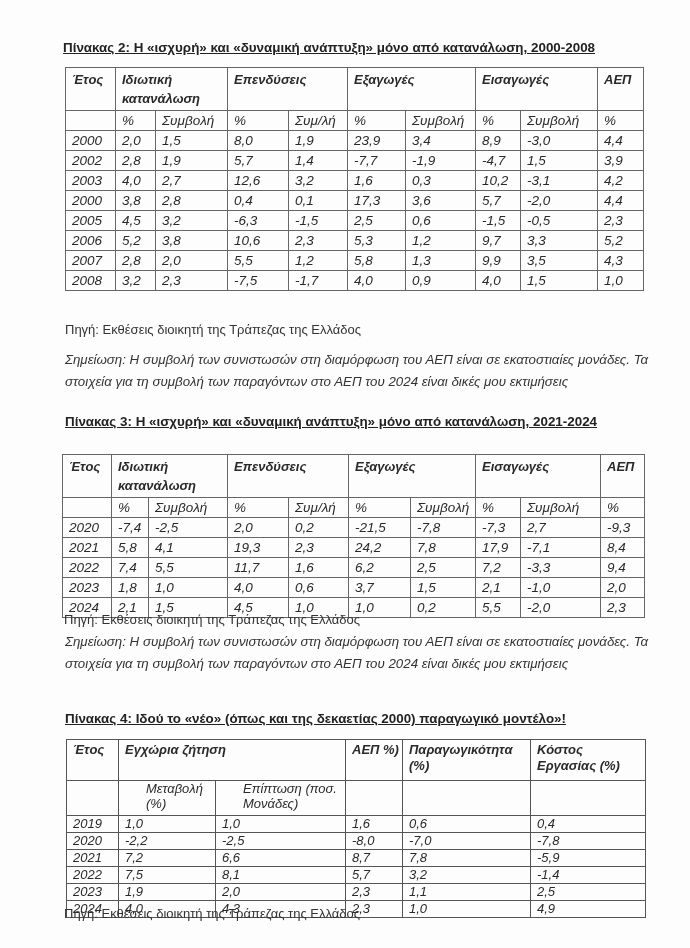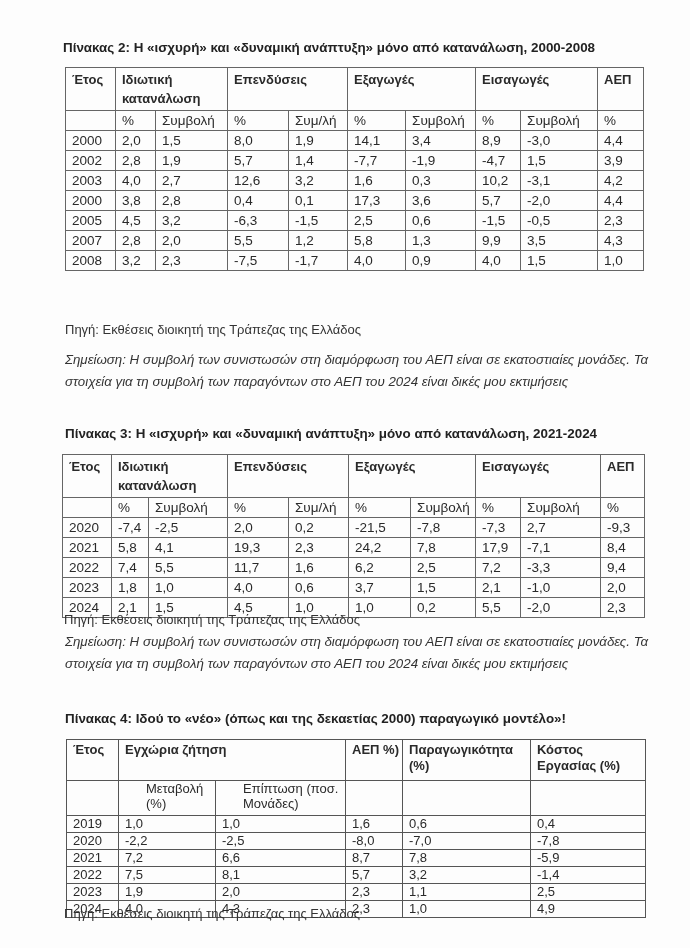--- a/index.html
+++ b/index.html
@@ -1,21 +1,21 @@
 <!DOCTYPE html>
 <html><head>
 <meta charset="utf-8">
 <style>
   html, body { margin: 0; padding: 0; background: #fdfdfd; }
   body { width: 690px; height: 948px; position: relative; overflow: hidden;
          font-family: "Liberation Sans", sans-serif; color: #2a2a2a; }
-  .title { position: absolute; font-weight: bold; font-size: 13.4px; color: #222; white-space: nowrap; }
+  .title { position: absolute; font-weight: bold; font-size: 13.4px; color: #222; white-space: nowrap; text-decoration: underline; }
   .note { position: absolute; font-style: italic; font-size: 13.3px; line-height: 22px; color: #333; width: 620px; }
   .source { position: absolute; font-size: 13px; color: #333; white-space: nowrap; }
-  table { position: absolute; border-collapse: collapse; table-layout: fixed; font-size: 13.5px; }
+  table { position: absolute; border-collapse: collapse; table-layout: fixed; font-size: 13.5px; font-style: italic; }
   td { border: 1px solid #666; padding: 0 0 0 6px; vertical-align: top; white-space: nowrap; overflow: hidden; }
   td.h { font-weight: bold; font-size: 13px; padding-top: 2px; line-height: 18px; white-space: normal; }
   td.sub { font-size: 13.5px; }
   .t2 td, .t3 td { height: 19px; line-height: 19px; }
   .t2 tr.hd td, .t3 tr.hd td { height: 40px; }
   .t4 td { border-color: #555; font-size: 13px; }
   .t4 tr.dr td { height: 16px; line-height: 16px; }
   .t4 tr.hd td { height: 38px; }
   .t4 tr.hd2 td { height: 34px; line-height: 15px; white-space: normal; padding-left: 27px; }
   .t4 td.h { line-height: 16px; }
@@ -60,21 +60,21 @@
     <td class="sub">%</td>
   </tr>
   </tbody>
     <tbody>
       <tr>
         <td>2000</td>
         <td>2,0</td>
         <td>1,5</td>
         <td>8,0</td>
         <td>1,9</td>
-        <td>14,1</td>
+        <td>23,9</td>
         <td>3,4</td>
         <td>8,9</td>
         <td>-3,0</td>
         <td>4,4</td>
       </tr>
       <tr>
         <td>2002</td>
         <td>2,8</td>
         <td>1,9</td>
         <td>5,7</td>
@@ -115,20 +115,32 @@
         <td>3,2</td>
         <td>-6,3</td>
         <td>-1,5</td>
         <td>2,5</td>
         <td>0,6</td>
         <td>-1,5</td>
         <td>-0,5</td>
         <td>2,3</td>
       </tr>
       <tr>
+        <td>2006</td>
+        <td>5,2</td>
+        <td>3,8</td>
+        <td>10,6</td>
+        <td>2,3</td>
+        <td>5,3</td>
+        <td>1,2</td>
+        <td>9,7</td>
+        <td>3,3</td>
+        <td>5,2</td>
+      </tr>
+      <tr>
         <td>2007</td>
         <td>2,8</td>
         <td>2,0</td>
         <td>5,5</td>
         <td>1,2</td>
         <td>5,8</td>
         <td>1,3</td>
         <td>9,9</td>
         <td>3,5</td>
         <td>4,3</td>
@@ -144,21 +156,21 @@
         <td>4,0</td>
         <td>1,5</td>
         <td>1,0</td>
       </tr>
     </tbody>
 </table>
 
 <div class="source" style="left:65px; top:322px;">Πηγή: Εκθέσεις διοικητή της Τράπεζας της Ελλάδος</div>
 <div class="note" style="left:65px; top:349px;">Σημείωση: Η συμβολή των συνιστωσών στη διαμόρφωση του ΑΕΠ είναι σε εκατοστιαίες μονάδες. Τα στοιχεία για τη συμβολή των  παραγόντων στο ΑΕΠ του 2024 είναι δικές μου εκτιμήσεις</div>
 
-<div class="title" style="left:65px; top:426px;">Πίνακας 3: Η «ισχυρή» και «δυναμική ανάπτυξη» μόνο από  κατανάλωση, 2021-2024</div>
+<div class="title" style="left:65px; top:414px;">Πίνακας 3: Η «ισχυρή» και «δυναμική ανάπτυξη» μόνο από  κατανάλωση, 2021-2024</div>
 
 <table class="t3" style="left:62px; top:454px; width:582px;">
   <colgroup>
     <col style="width:49px">
       <col style="width:37px">
       <col style="width:79px">
     <col style="width:61px">
       <col style="width:60px">
       <col style="width:62px">
     <col style="width:65px">

